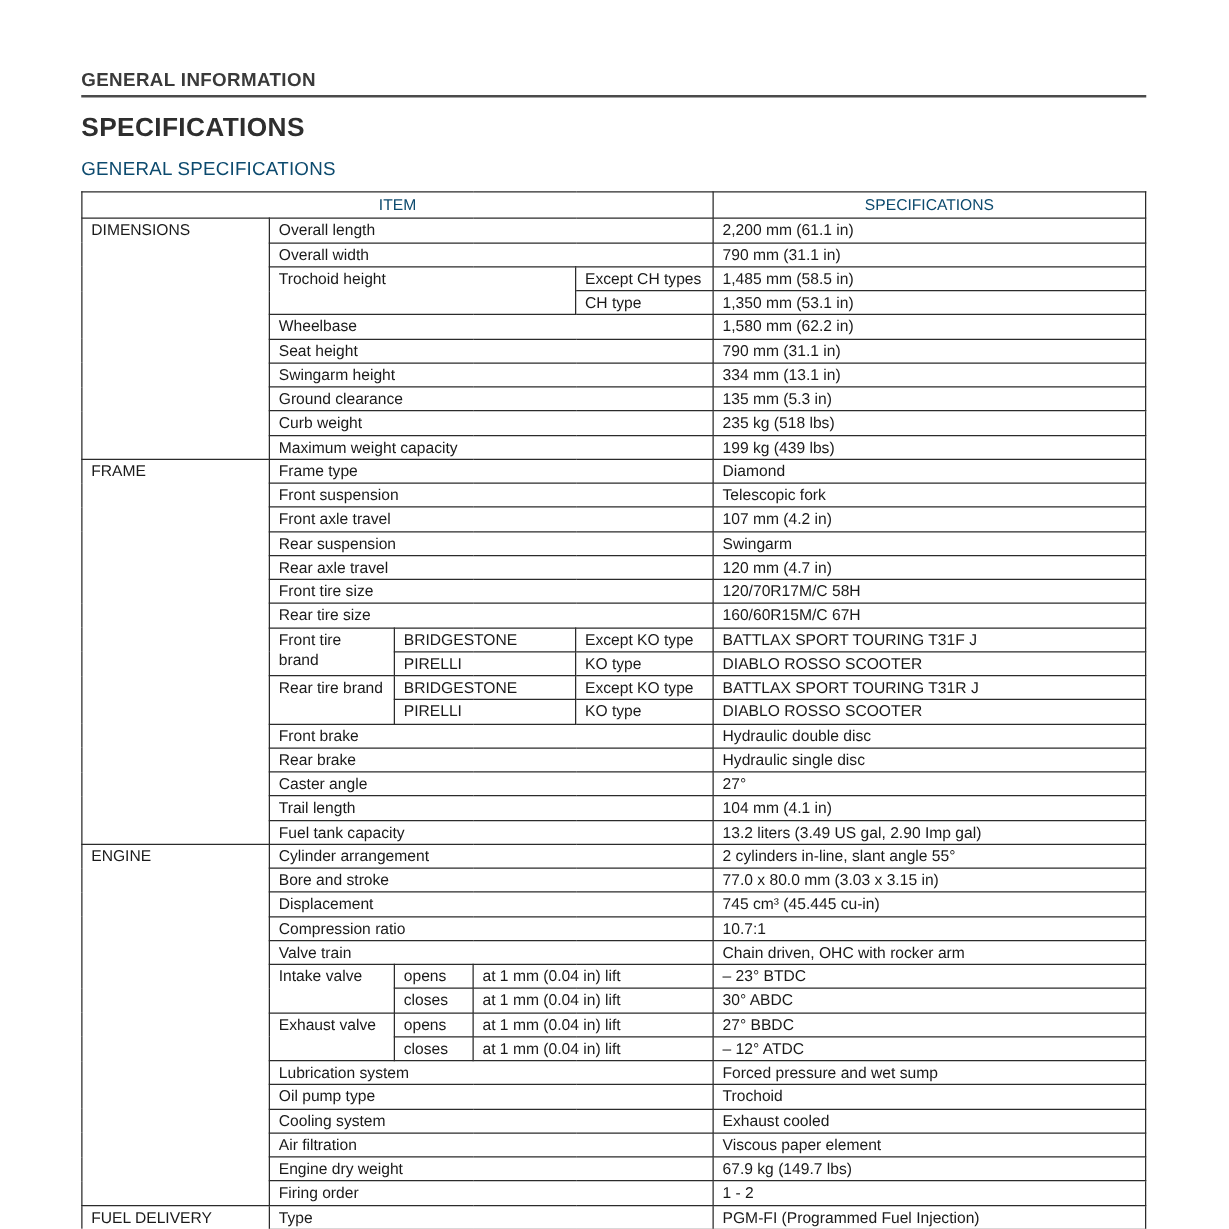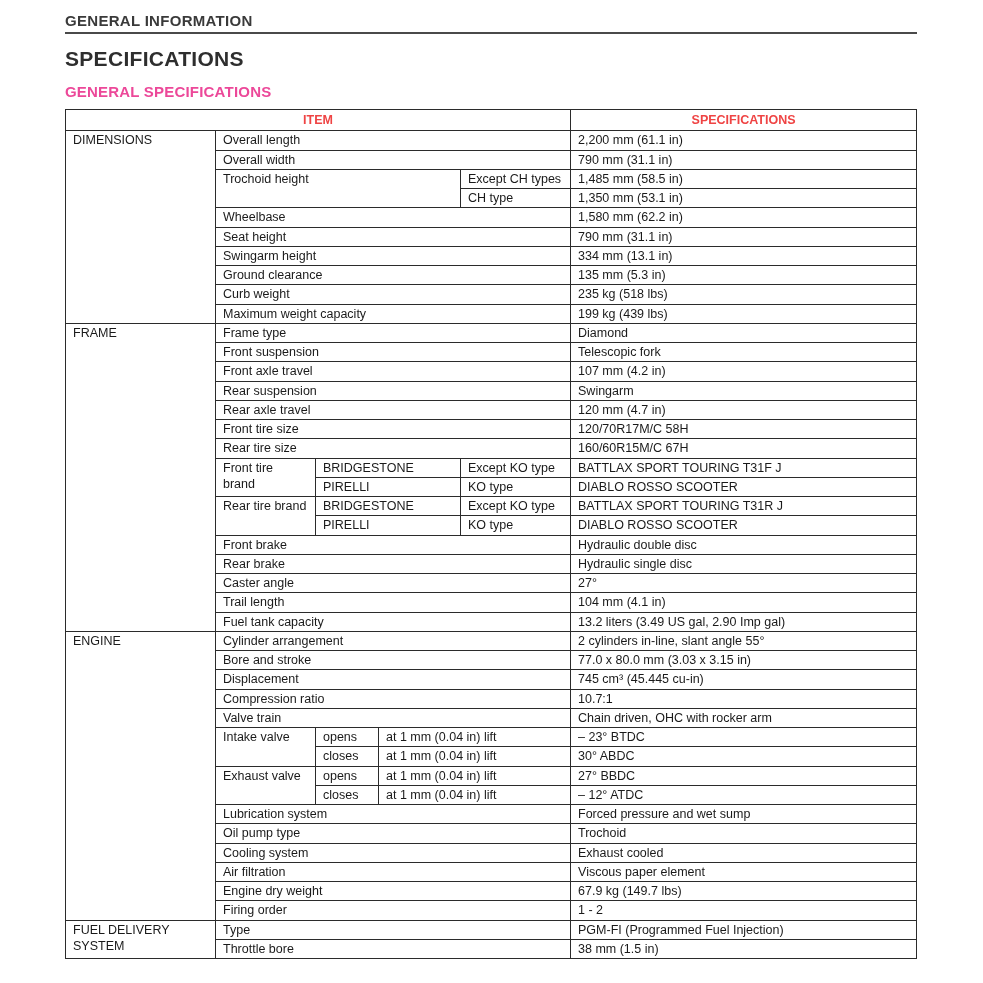--- a/index.html
+++ b/index.html
@@ -8,63 +8,64 @@
     font-family: "Liberation Sans", sans-serif;
     color: #111;
     width: 983px;
     height: 983px;
     overflow: hidden;
   }
   .page {
     width: 983px;
     height: 713px;
     padding: 12px 66px 0 65px;
+    margin-top: 44px;
   }
   .section-heading {
     font-size: 15px;
     font-weight: bold;
     color: #3a3a3a;
     letter-spacing: 0.3px;
     padding-bottom: 3px;
     border-bottom: 2px solid #4a4a4a;
   }
   .page-title {
     font-size: 21px;
     font-weight: bold;
     color: #2e2e2e;
     margin: 13px 0 0 0;
     letter-spacing: 0.3px;
   }
   .page-subtitle {
     font-size: 15px;
-    font-weight: bold;
-    color: #ec4899;
+    font-weight: normal;
+    color: #0c4a6e;
     margin: 12px 0 9px 0;
     letter-spacing: 0.2px;
   }
   table.spec-table {
     border-collapse: collapse;
     table-layout: fixed;
     width: 851px;
     font-size: 12.5px;
     color: #1a1a1a;
   }
   table.spec-table th,
   table.spec-table td {
     border: 1px solid #2b2b2b;
     padding: 1px 7px;
     vertical-align: top;
     line-height: 1.3;
     height: 17px;
     overflow: hidden;
   }
   table.spec-table th {
-    font-weight: bold;
+    font-weight: normal;
     text-align: center;
-    color: #ef4444;
+    color: #0c4a6e;
     padding: 2px 4px;
   }
   td.category { font-weight: normal; }
   td.spec { vertical-align: middle; }
 </style>
 </head>
 <body>
 
 <div class="page">
 

